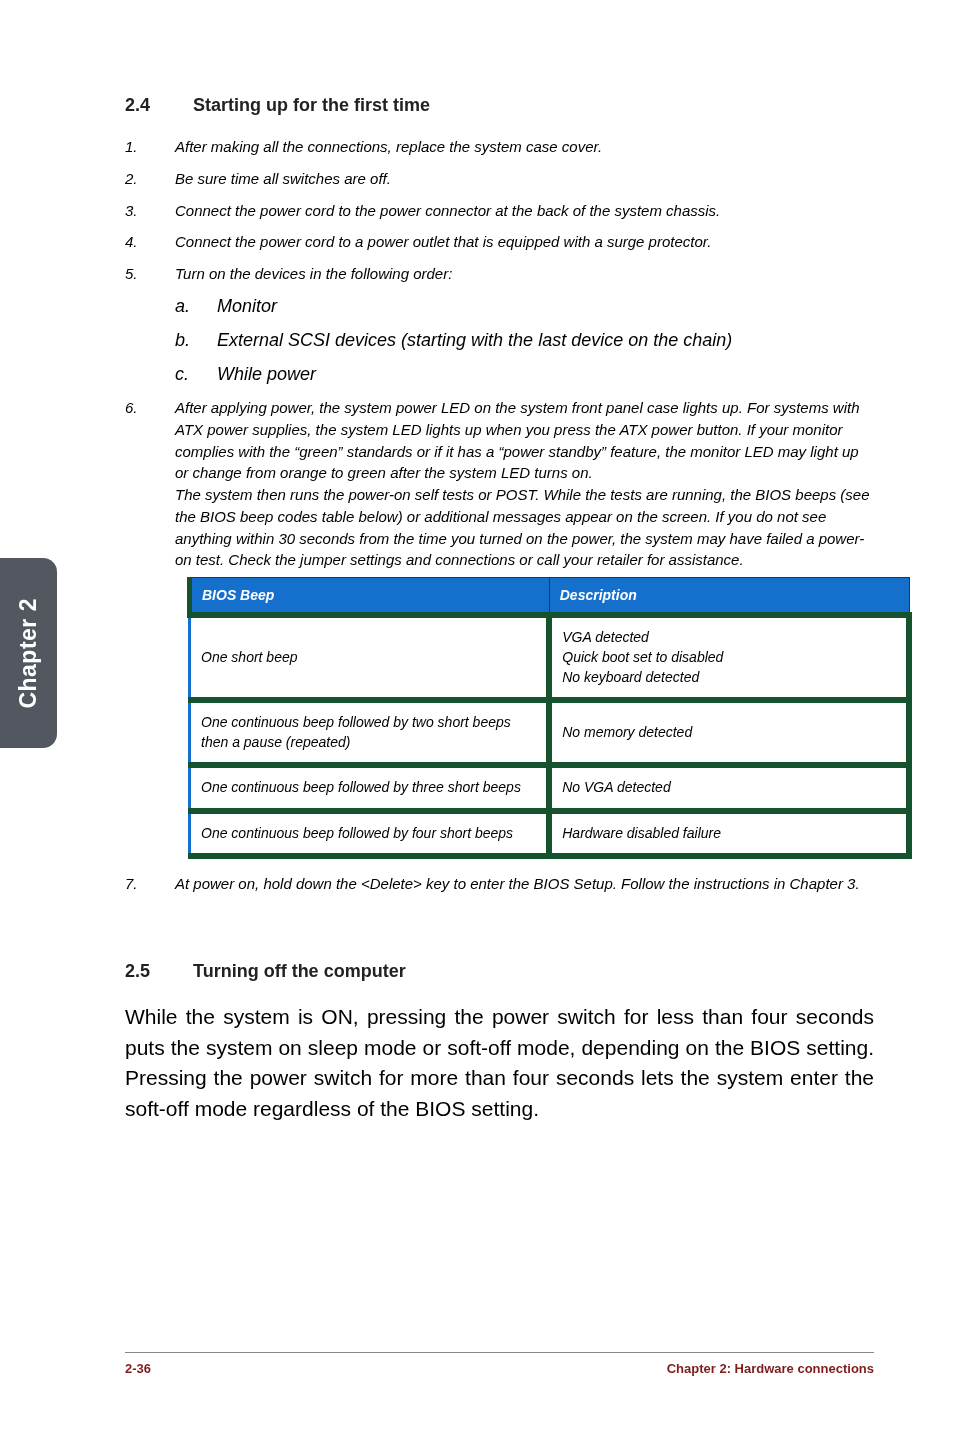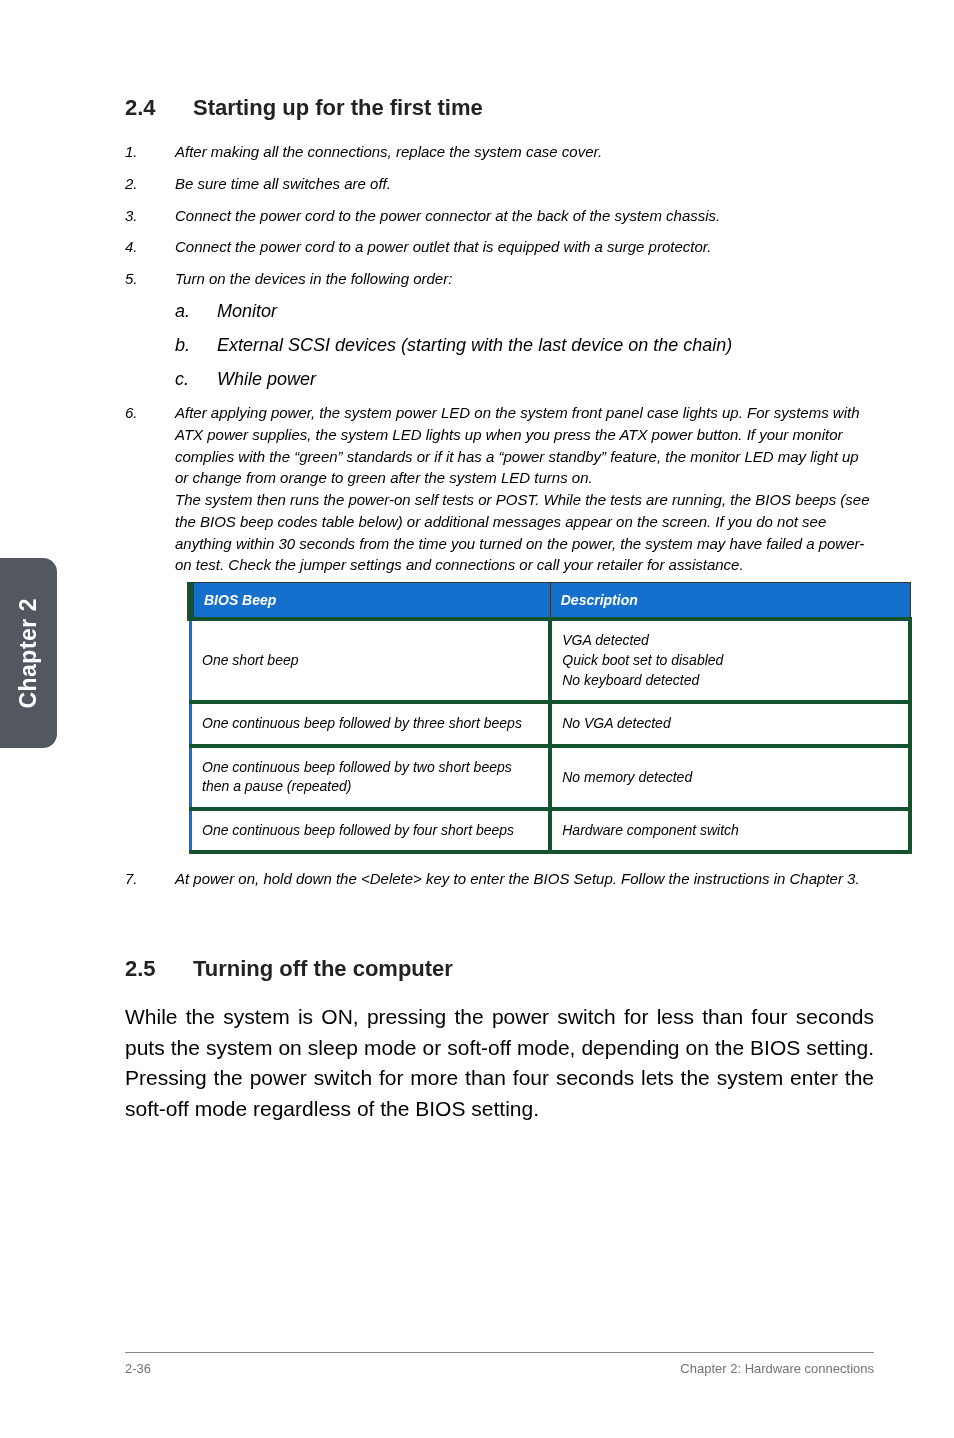--- a/index.html
+++ b/index.html
@@ -11,21 +11,21 @@
       position: relative;
       color: #000;
     }
     .page {
       padding: 95px 80px 0 0;
     }
     .content {
       margin-left: 125px;
     }
     h1.sec-head {
-      font-size: 22px;
+      font-size: 18px;
       font-weight: bold;
       color: #222;
       margin-bottom: 20px;
     }
     h1.sec-head .num {
       display: inline-block;
       width: 68px;
     }
     ol.main-list {
       list-style: none;
@@ -99,25 +99,25 @@
     }
     table.bios th {
       background: #156fcc;
       color: #fff;
       text-align: left;
       font-weight: bold;
       padding: 7px 10px;
       border: 1px solid #333;
     }
     table.bios th:first-child {
-      border-left: 7px solid #14532d;
+      border-left: 5px solid #14532d;
     }
     table.bios td {
       padding: 10px 10px;
-      border: 4px solid #14532d;
+      border: 6px solid #14532d;
       vertical-align: middle;
       line-height: 1.4;
       margin-left: 38px;
     }
     table.bios tr td:first-child {
       border-left: 3px solid #156fcc;
       width: 50%;
     }
     .sec25 {
       margin-top: 66px;
@@ -129,23 +129,24 @@
       margin-top: 14px;
     }
     .footer {
       position: absolute;
       bottom: 62px;
       left: 125px;
       right: 80px;
       border-top: 1px solid #888;
       padding-top: 8px;
       font-size: 13px;
-      color: #737373;
+      color: #7f1d1d;
       display: flex;
       justify-content: space-between;
+      font-weight: bold;
     }
   </style>
 </head>
 <body>
 
 <div class="sidebar-tab">
   <span>Chapter 2</span>
 </div>
 
 <div class="page">
@@ -180,30 +181,30 @@
             </tr>
           </thead>
           <tbody>
             <tr>
               <td>One short beep</td>
               <td style="white-space:pre-line">VGA detected
 Quick boot set to disabled
 No keyboard detected</td>
             </tr>
             <tr>
+              <td>One continuous beep followed by two short beeps then a pause (repeated)</td>
+              <td>No memory detected</td>
+            </tr>
+            <tr>
               <td>One continuous beep followed by three short beeps</td>
               <td>No VGA detected</td>
             </tr>
             <tr>
-              <td>One continuous beep followed by two short beeps then a pause (repeated)</td>
-              <td>No memory detected</td>
-            </tr>
-            <tr>
               <td>One continuous beep followed by four short beeps</td>
-              <td>Hardware component switch</td>
+              <td>Hardware disabled failure</td>
             </tr>
           </tbody>
         </table>
       </li>
       <li>At power on, hold down the &lt;Delete&gt; key to enter the BIOS Setup. Follow the instructions in Chapter 3.</li>
     </ol>
 
     <div class="sec25">
       <h1 class="sec-head">
         <span class="num">2.5</span><span>Turning off the computer</span>

